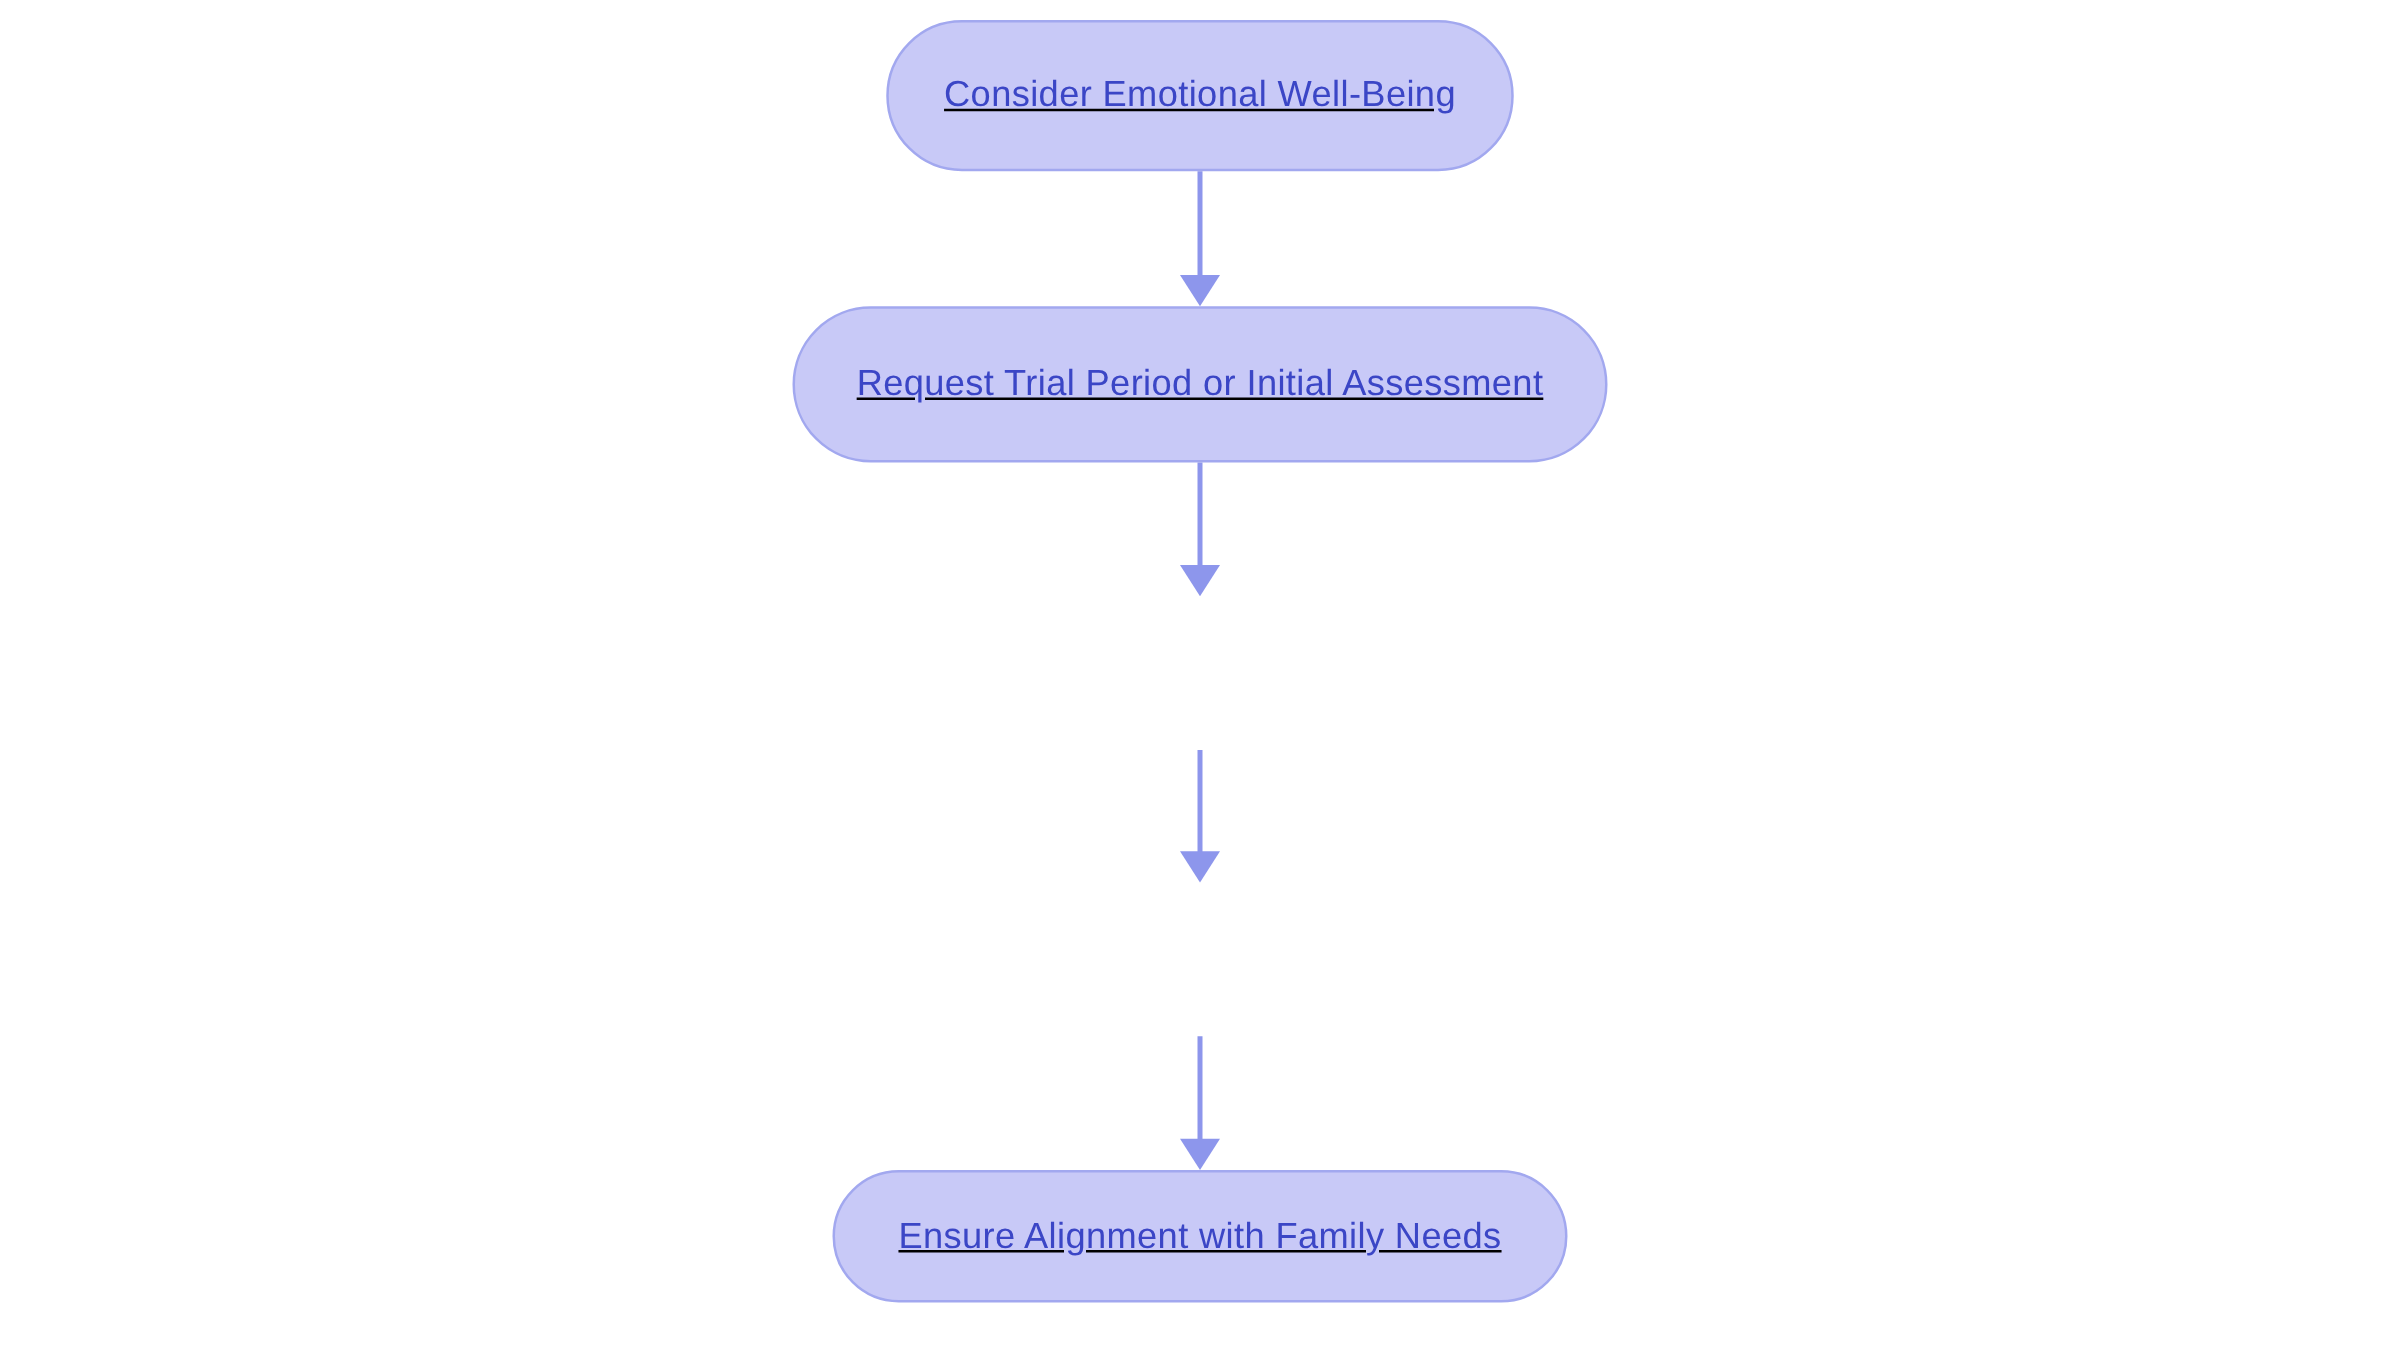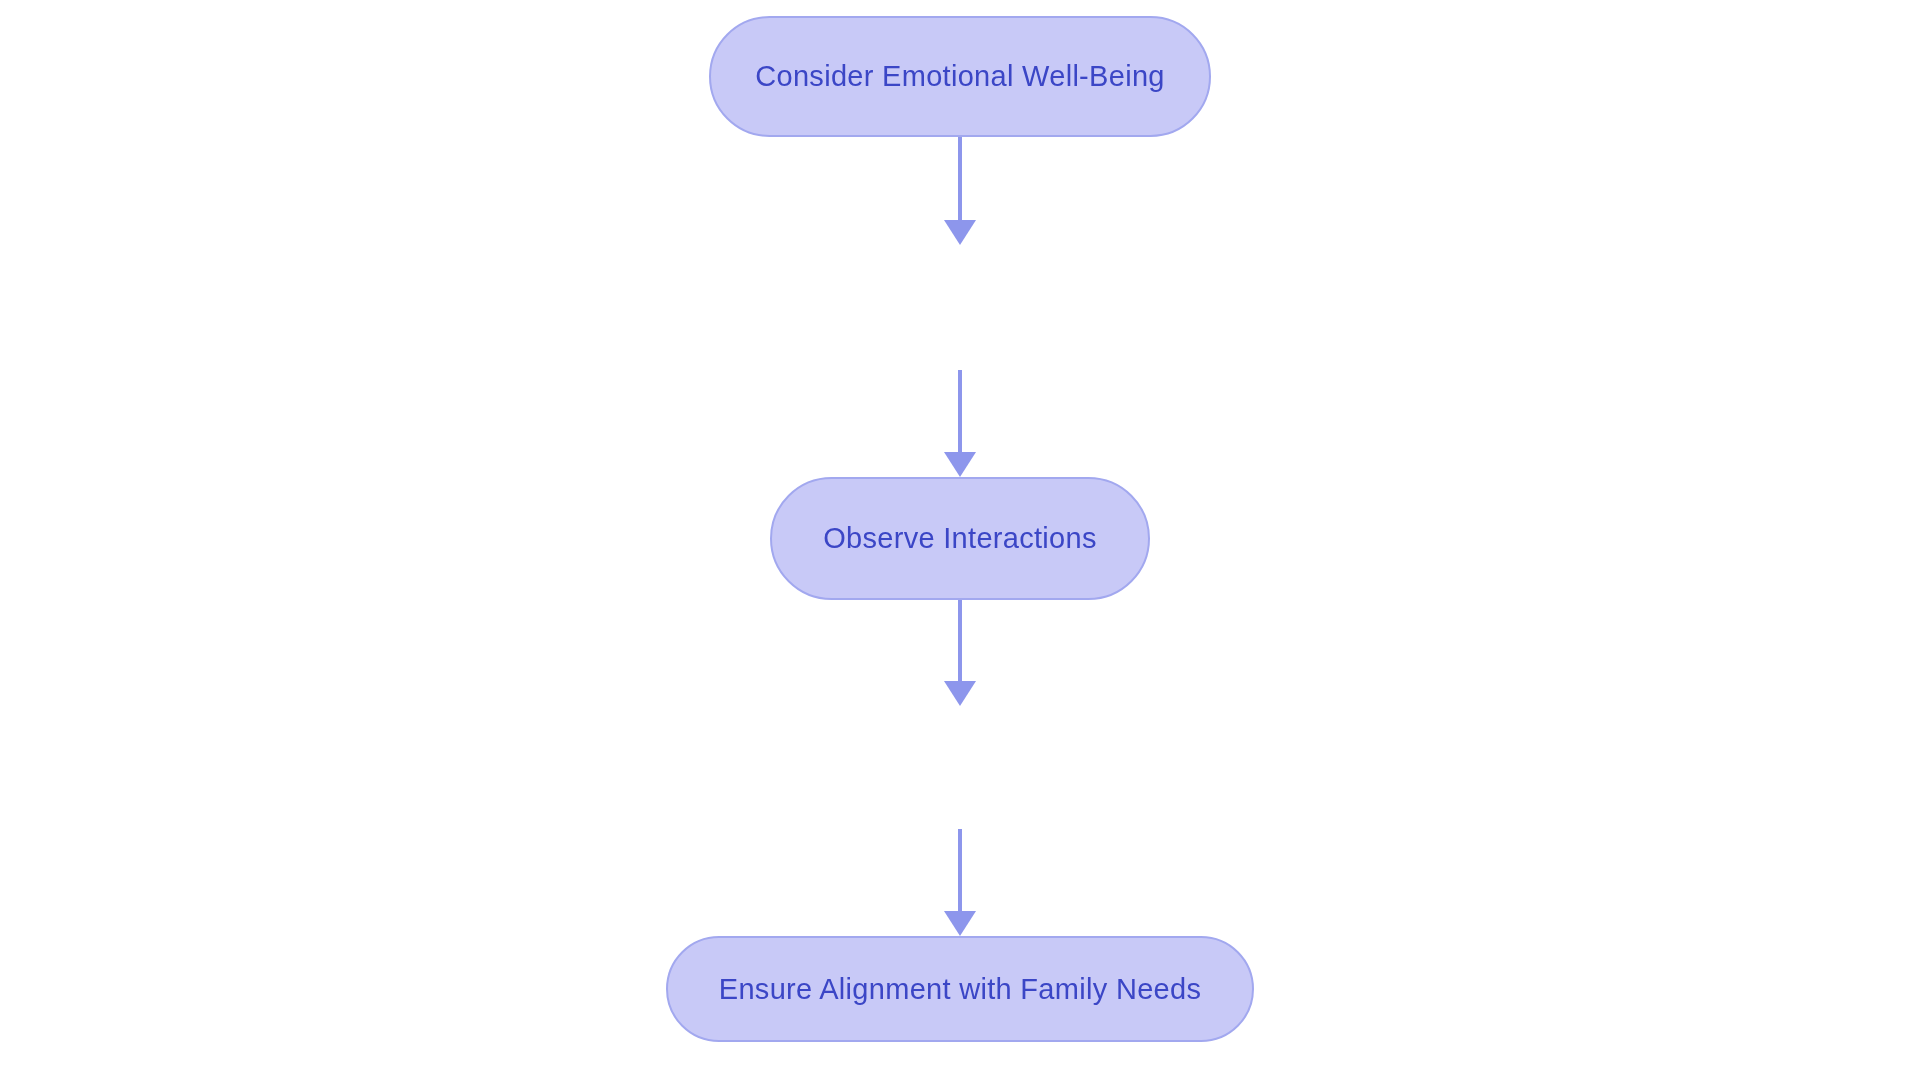--- a/index.html
+++ b/index.html
@@ -25,20 +25,21 @@
     position: absolute;
     left: 50%;
     transform: translateX(-50%);
     background: var(--node-fill);
     border: 2px solid var(--node-border);
     border-radius: 64px;
     display: flex;
     align-items: center;
     justify-content: center;
     text-align: center;
+    text-decoration: underline;
   }
   .node-label {
     color: var(--node-text);
     font-size: 29px;
     letter-spacing: 0.3px;
     white-space: nowrap;
   }
   .n1 { top: 16px;  width: 502px; height: 121px; }
   .n2 { top: 245px; width: 652px; height: 125px; }
   .n3 { top: 477px; width: 380px; height: 123px; }
@@ -82,29 +83,29 @@
 
   <div class="node n1">
     <span class="node-label">Consider Emotional Well-Being</span>
   </div>
 
   <div class="arrow a1">
     <div class="arrow-line"></div>
     <div class="arrow-head"></div>
   </div>
 
+  <div class="node n2">
+    <span class="node-label">Request Trial Period or Initial Assessment</span>
+  </div>
 
   <div class="arrow a2">
     <div class="arrow-line"></div>
     <div class="arrow-head"></div>
   </div>
 
-  <div class="node n3">
-    <span class="node-label">Observe Interactions</span>
-  </div>
 
   <div class="arrow a3">
     <div class="arrow-line"></div>
     <div class="arrow-head"></div>
   </div>
 
 
   <div class="arrow a4">
     <div class="arrow-line"></div>
     <div class="arrow-head"></div>

